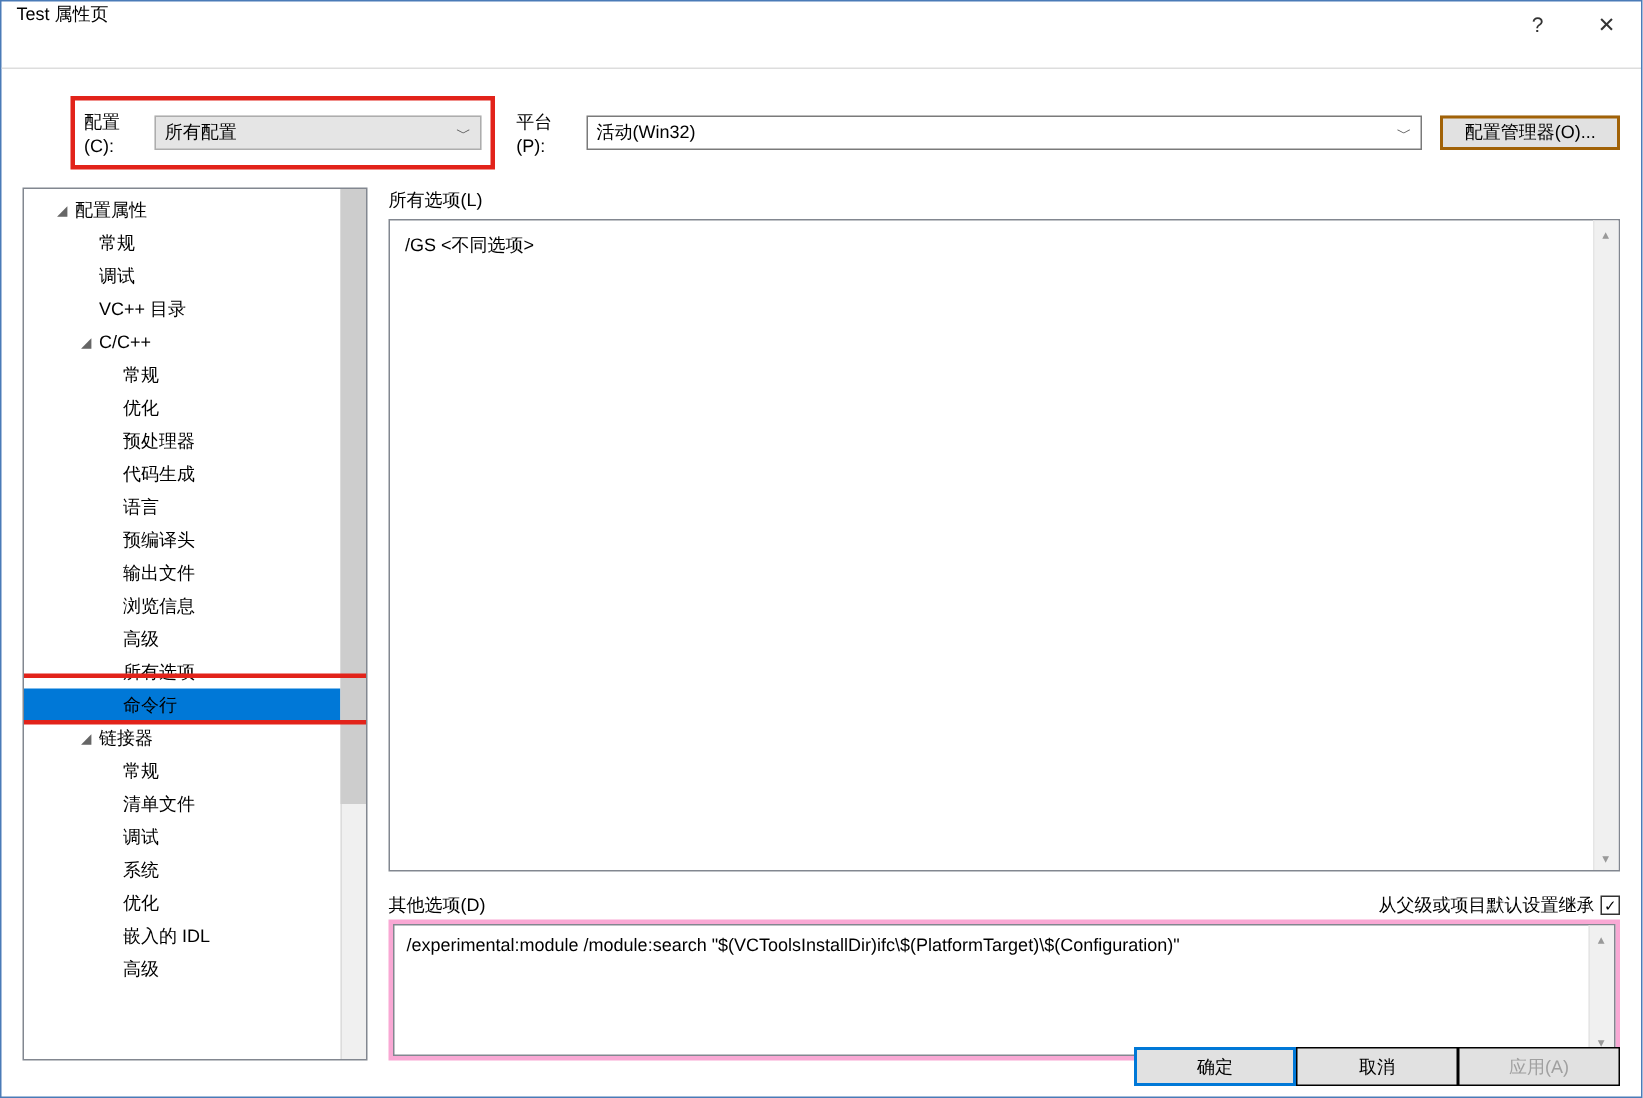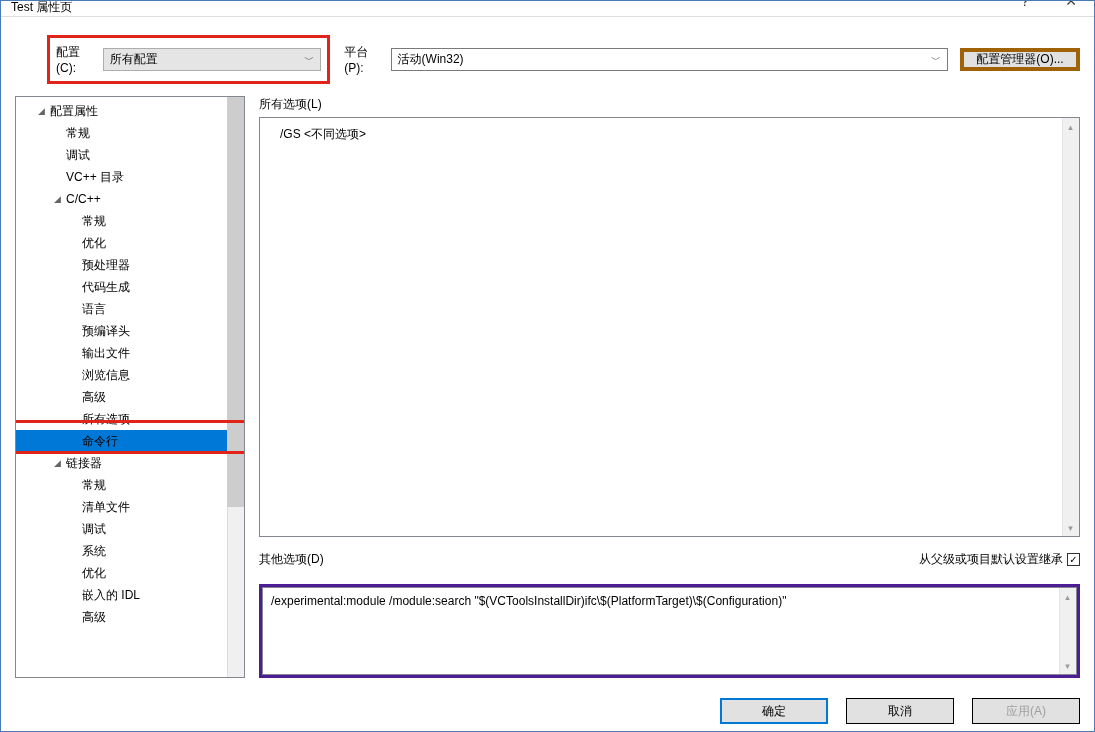--- a/index.html
+++ b/index.html
@@ -1,64 +1,64 @@
 <!DOCTYPE html>
 <html><head>
 <meta charset="utf-8">
 <style>
 * { box-sizing: border-box; margin: 0; padding: 0; font-family: "Microsoft YaHei", "Segoe UI", sans-serif; font-size: 12px; }
 body { background: #fff; width: 1095px; height: 732px; border: 1px solid #4a7bb7; position: relative; }
 
-.titlebar { height: 16px; display: flex; align-items: flex-end; padding-left: 10px; border-bottom: 1px solid #ddd; }
+.titlebar { height: 45px; display: flex; align-items: flex-start; padding-left: 10px; border-bottom: 1px solid #ddd; }
 .titlebar .title { flex: 1; font-size: 12px; }
 .titlebar .btn { width: 46px; height: 30px; display: flex; align-items: center; justify-content: center; font-size: 14px; color: #333; }
 .titlebar .btn.close { width: 46px; }
 
 .toprow { display: flex; align-items: center; padding: 18px 14px 12px 14px; gap: 6px; }
 .toprow .red-box-1 { border: 3px solid #e2231a; padding: 6px 6px; display: flex; align-items: center; gap: 6px; margin-left: 32px; }
 .toprow label { font-size: 12px; }
 .dropdown { height: 23px; background: #e5e5e5; border: 1px solid #adadad; display: flex; align-items: center; padding: 0 6px; position: relative; }
 .dropdown .arrow { position: absolute; right: 6px; font-size: 10px; color: #555; }
 .dd-config { width: 234px; }
 .dd-platform { width: 596px; background: #fff; border: 1px solid #7a7a7a; text-align: right; }
-.btn-mgr { height: 23px; width: 128px; border: 4px solid #a16207; background: #e1e1e1; display: flex; align-items: center; justify-content: center; }
+.btn-mgr { height: 23px; width: 128px; border: 2px solid #a16207; background: #e1e1e1; display: flex; align-items: center; justify-content: center; }
 
 .main-area { display: flex; padding: 0 14px; gap: 14px; height: 582px; }
 
 .tree-wrap { width: 230px; border: 1px solid #828790; position: relative; overflow: hidden; }
 .tree-redbox { position: absolute; left: -4px; top: 323px; width: 238px; height: 34px; border: 3px solid #e2231a; pointer-events: none; z-index: 5; }
 .tree-scroll { position: absolute; right: 0; top: 0; bottom: 0; width: 17px; background: #f0f0f0; border-left: 1px solid #dcdcdc; }
 .tree-thumb { position: absolute; right: 0; top: 0; width: 17px; height: 410px; background: #cdcdcd; }
 .tree { padding: 3px 0; }
 .tree-item { height: 22px; display: flex; align-items: center; padding-left: 6px; white-space: nowrap; }
 .tree-item.selected { background: #0078d7; color: #000000; }
 .tree-item .caret { width: 12px; font-size: 9px; color: #666; display: inline-block; }
 .tree-item.selected .caret { color: #fff; }
 .indent-1 { padding-left: 22px; }
 .indent-2 { padding-left: 38px; }
 .indent-3 { padding-left: 54px; }
 
 .right-col { flex: 1; display: flex; flex-direction: column; }
 .section-label { font-size: 12px; margin-bottom: 4px; }
-.all-options-box { flex: 1; border: 1px solid #828790; padding: 8px 20px; position: relative; }
+.all-options-box { flex: 1; border: 1px solid #828790; padding: 8px 10px; position: relative; }
 .all-options-box .scroll { position: absolute; right: 0; top: 0; bottom: 0; width: 17px; background: #f0f0f0; border-left: 1px solid #e5e5e5; }
 .all-options-box .sc-up { position: absolute; right: 0; top: 0; width: 17px; height: 17px; display:flex; align-items:center; justify-content:center; font-size:9px; color:#999; }
 .all-options-box .sc-dn { position: absolute; right: 0; bottom: 0; width: 17px; height: 17px; display:flex; align-items:center; justify-content:center; font-size:9px; color:#999; }
 
 .other-row { display: flex; align-items: center; margin-top: 14px; justify-content: space-between; }
 .inherit-wrap { display: flex; align-items: center; gap: 4px; }
 .checkbox { width: 13px; height: 13px; border: 1px solid #333; display: flex; align-items: center; justify-content: center; font-size: 10px; }
 
-.other-box-wrap { margin-top: 16px; border: 3px solid #4c1d95; }
+.other-box-wrap { margin-top: 1px; border: 3px solid #f9a8d4; }
 .other-box { border: 1px solid #828790; height: 88px; padding: 6px 8px; position: relative; }
 .other-box .scroll { position: absolute; right: 0; top: 0; bottom: 0; width: 17px; background: #f0f0f0; border-left: 1px solid #e5e5e5; }
 .other-box .sc-up { position: absolute; right: 0; top: 0; width: 17px; height: 17px; display:flex; align-items:center; justify-content:center; font-size:9px; color:#999; }
 .other-box .sc-dn { position: absolute; right: 0; bottom: 0; width: 17px; height: 17px; display:flex; align-items:center; justify-content:center; font-size:9px; color:#999; }
 
-.footer { position: absolute; bottom: 0; left: 0; right: 0; height: 40px; display: flex; justify-content: flex-end; align-items: center; gap: 18px; padding-right: 14px; }
+.footer { position: absolute; bottom: 0; left: 0; right: 0; height: 40px; display: flex; justify-content: flex-end; align-items: center; gap: 0; padding-right: 14px; }
 .dlg-btn { width: 108px; height: 26px; border: 1px solid #000000; background: #e1e1e1; display: flex; align-items: center; justify-content: center; }
 .dlg-btn.primary { border: 2px solid #0078d7; background: #e1e1e1; }
 .dlg-btn.disabled { color: #a0a0a0; }
 </style>
 </head>
 <body>
 
 <div class="titlebar">
   <span class="title">Test 属性页</span>
   <div class="btn">?</div>

